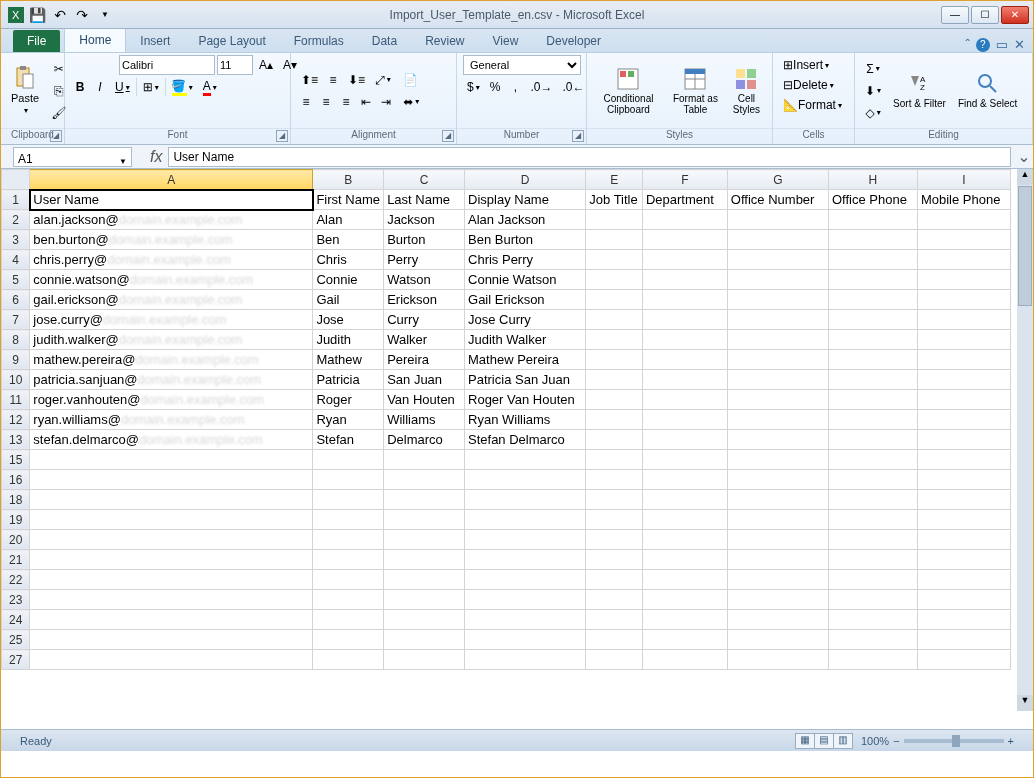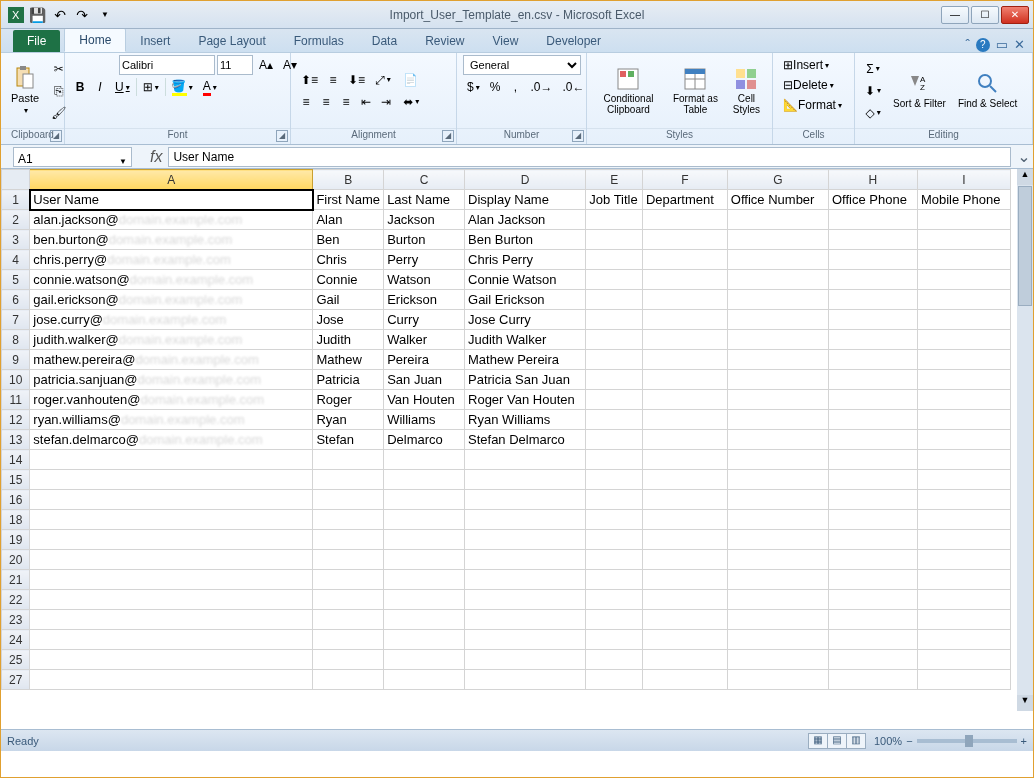--- a/index.html
+++ b/index.html
@@ -52,21 +52,21 @@
 table.grid td.active { background: #fff; outline: 2px solid #000; outline-offset: -1px; }
 .colA { width: 280px; } .colB { width: 70px; } .colC { width: 80px; } .colD { width: 120px; }
 .colE { width: 56px; } .colF { width: 84px; } .colG { width: 100px; } .colH { width: 88px; } .colI { width: 92px; }
 table.grid th.corner { width: 28px; background: #e6ecf3; }
 .vscroll { position: absolute; right: 0; top: 0; width: 16px; height: 542px; background: #dbe4ee; display: flex; flex-direction: column; }
 .vscroll .arrow { height: 16px; font-size: 9px; text-align: center; background: #cfd9e4; cursor: pointer; }
 .vscroll .thumb { flex: 0 0 120px; background: #bfcddb; border: 1px solid #9aadc0; margin: 1px; }
 .vscroll .spacer { flex: 1; }
 
 
-.status { height: 22px; background: linear-gradient(#dce6f1,#c8d7e8); display: flex; align-items: center; font-size: 11px; color: #3a5a7a; padding: 0 6px; border-top: 1px solid #a8bdd2; }
+.status { height: 22px; background: linear-gradient(#dce6f1,#c8d7e8); display: flex; align-items: center; font-size: 11px; color: #3a5a7a; padding: 0 19px; border-top: 1px solid #a8bdd2; }
 .status .spacer { flex: 1; }
 .viewbtns span { display: inline-block; width: 20px; height: 16px; border: 1px solid #9aadc0; background: #eef4fa; margin-left: -1px; text-align: center; font-size: 10px; cursor: pointer; }
 .zoom { display: flex; align-items: center; gap: 4px; margin-left: 8px; }
 .zoom .track { width: 100px; height: 4px; background: #a8bdd2; position: relative; }
 .zoom .track .knob { position: absolute; left: 48px; top: -4px; width: 8px; height: 12px; background: #8fa5bb; }
 .caret { font-size: 8px; margin-left: 2px; }
 svg { display: block; }
 .blurred { color: #c8c8c8; filter: blur(1px); opacity: 0.7; }
 </style>
 </head>
@@ -450,32 +450,20 @@
           <td class="colB">Stefan</td>
           <td class="colC">Delmarco</td>
           <td class="colD">Stefan Delmarco</td>
           <td class="colE"></td>
           <td class="colF"></td>
           <td class="colG"></td>
           <td class="colH"></td>
           <td class="colI"></td>
         </tr>
         <tr>
-          <th class="rowhdr">14</th>
-          <td class="colA"></td>
-          <td class="colB"></td>
-          <td class="colC"></td>
-          <td class="colD"></td>
-          <td class="colE"></td>
-          <td class="colF"></td>
-          <td class="colG"></td>
-          <td class="colH"></td>
-          <td class="colI"></td>
-        </tr>
-        <tr>
           <th class="rowhdr">15</th>
           <td class="colA"></td>
           <td class="colB"></td>
           <td class="colC"></td>
           <td class="colD"></td>
           <td class="colE"></td>
           <td class="colF"></td>
           <td class="colG"></td>
           <td class="colH"></td>
           <td class="colI"></td>

